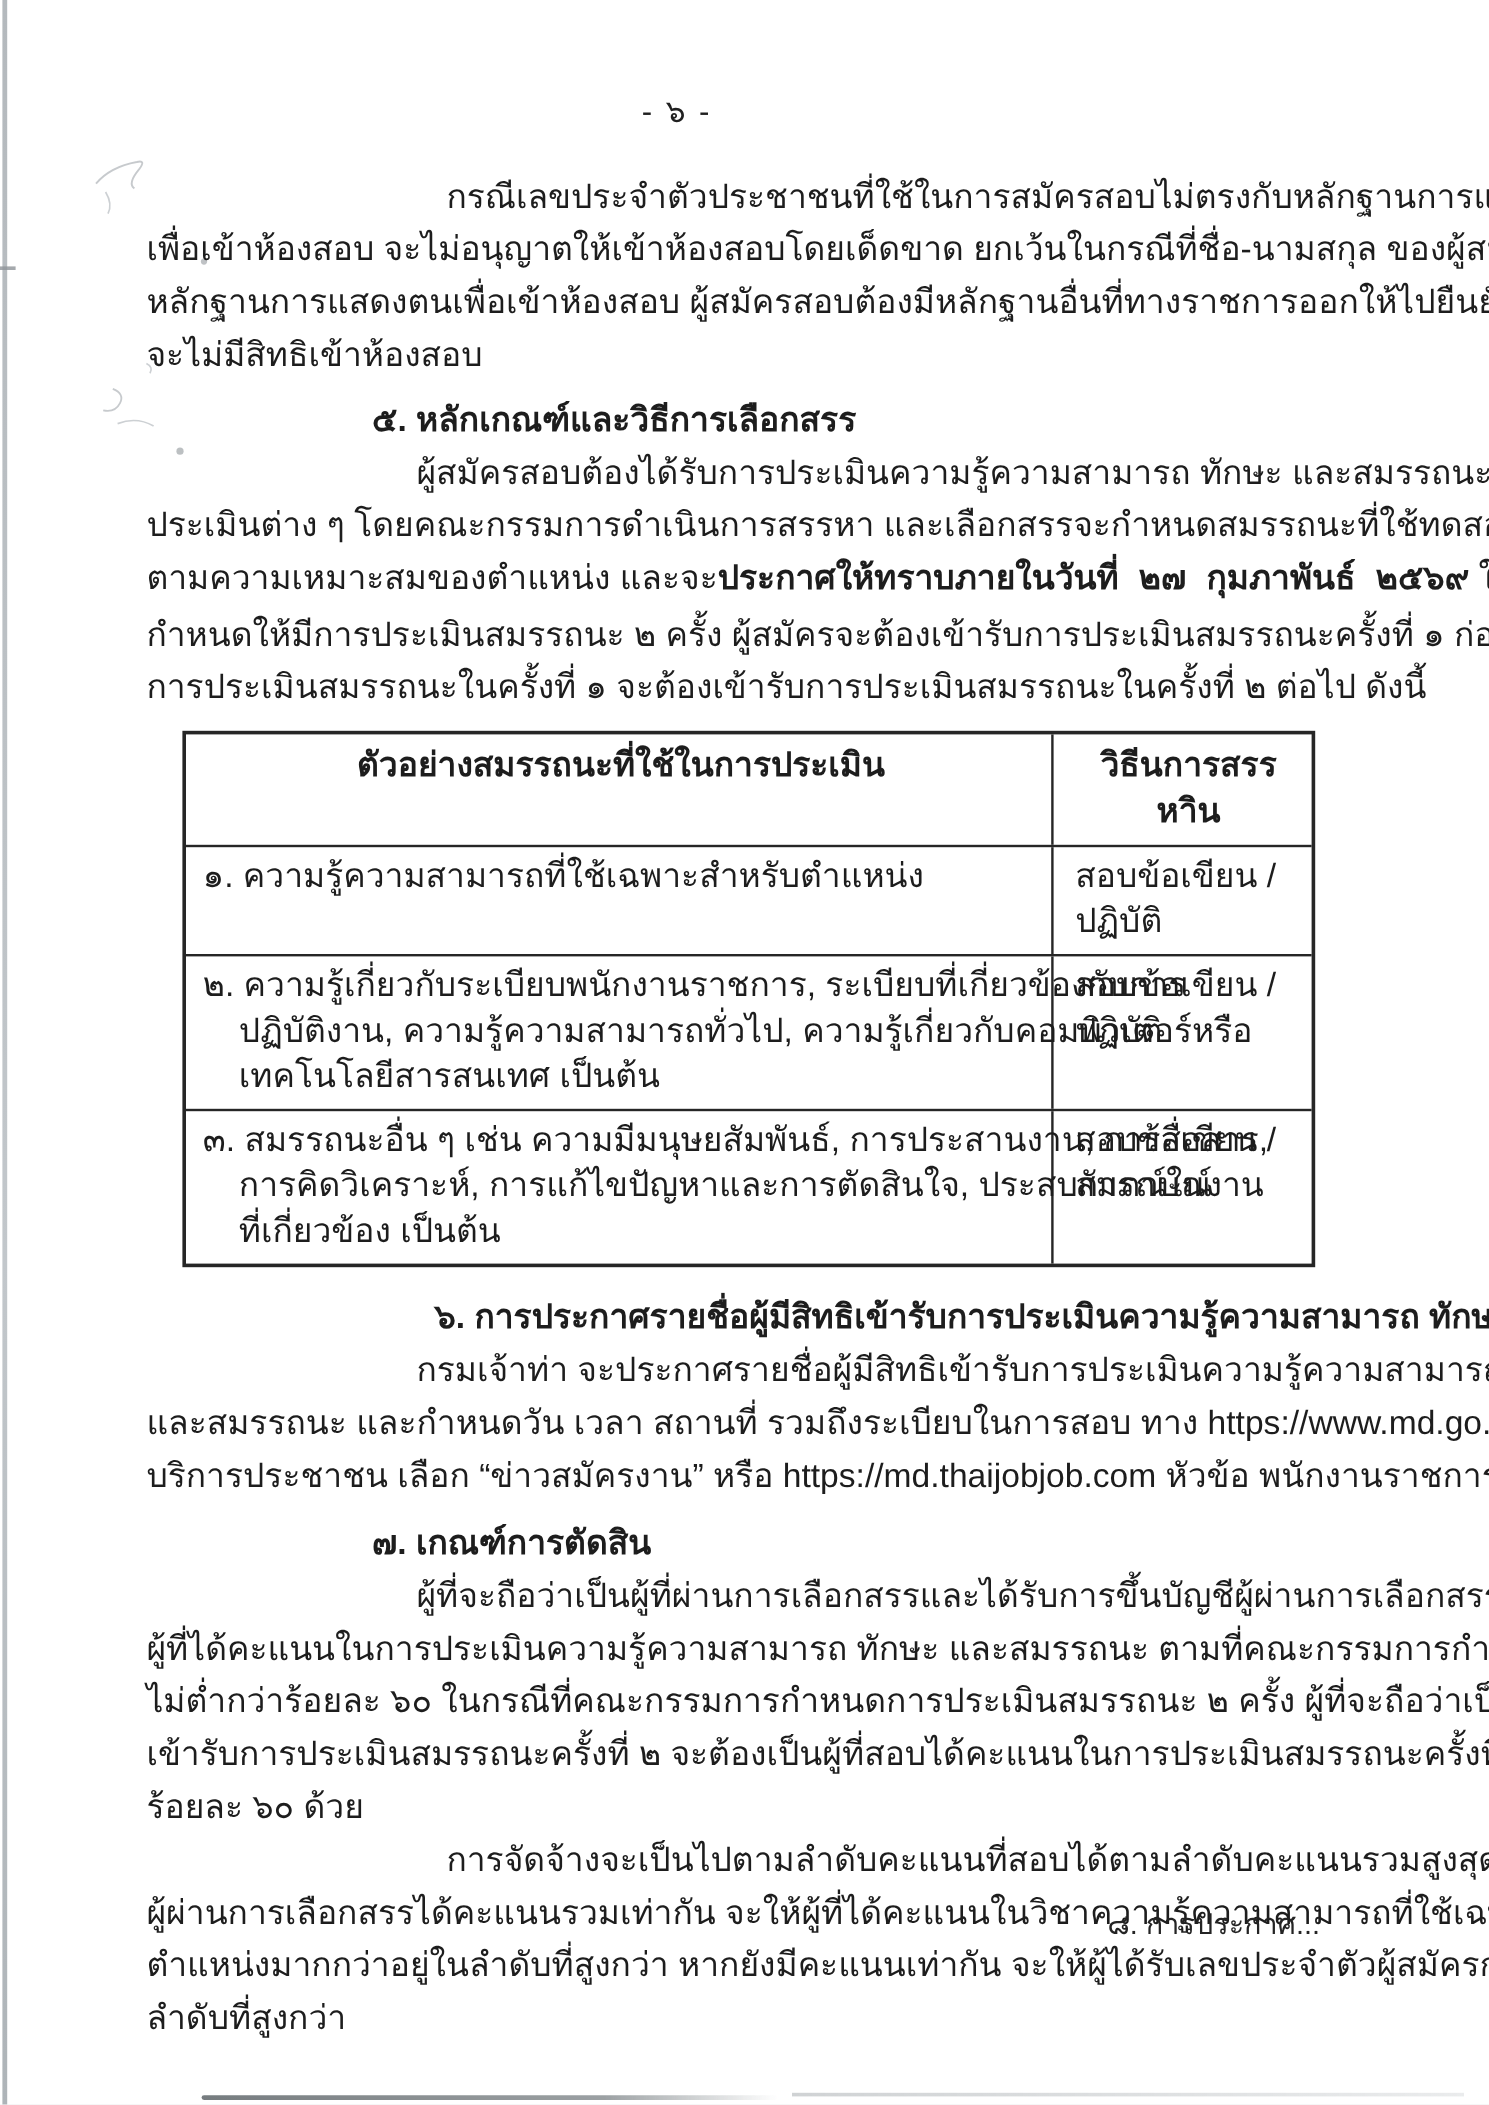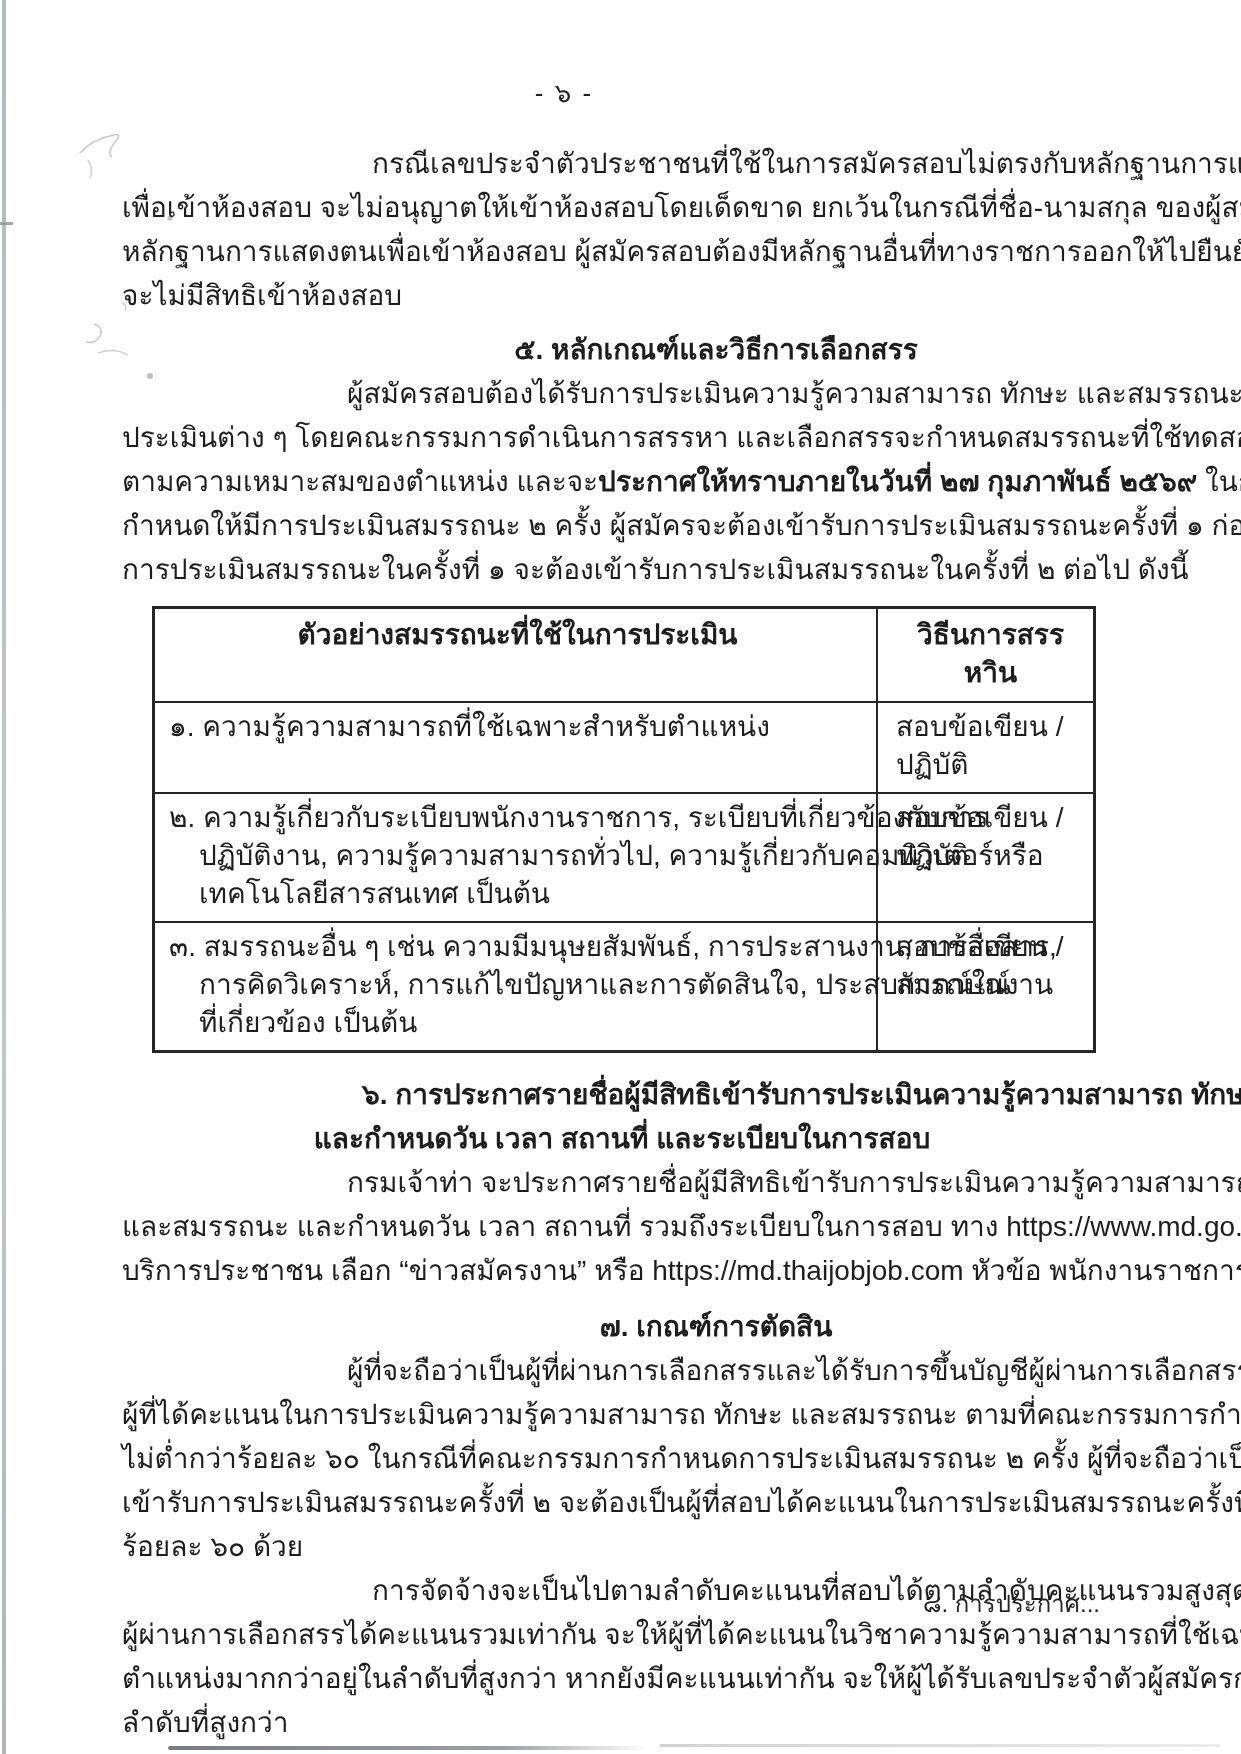--- a/index.html
+++ b/index.html
@@ -14,24 +14,24 @@
   }
   .doc{
     position:absolute;left:122px;top:142px;width:1000px;
     font-size:28px;line-height:44px;
   }
   .pagenum{
     position:absolute;top:72px;left:0;width:1128px;
     text-align:center;font-size:26px;color:#202020;letter-spacing:2px;
   }
   .ln{white-space:nowrap;}
-  .b{font-weight:700;}
+  .b{font-weight:700;font-family:Liberation Mono, monospace;}
   .indent-lg{padding-left:250px;}
   .indent-md{padding-left:225px;}
-  .h{font-weight:700;text-align:center;}
+  .h{font-weight:700;}
   .h-s5{margin-top:10px;padding-left:188px;}
   .h-s6{margin-top:18px;}
   .h-s6 .first{padding-left:240px;}
   .h-s7{margin-top:12px;padding-left:188px;}
   
   .tbl{
     margin:14px 0 20px 30px;
     width:938px;
     border:3px solid #262626;
     font-size:28px;line-height:38px;
@@ -129,21 +129,20 @@
           <div class="ln">๓. สมรรถนะอื่น ๆ เช่น ความมีมนุษยสัมพันธ์, การประสานงาน, การสื่อสาร,</div>
           <div class="ln cont">การคิดวิเคราะห์, การแก้ไขปัญหาและการตัดสินใจ, ประสบการณ์ในงาน</div>
           <div class="ln cont">ที่เกี่ยวข้อง เป็นต้น</div>
         </div>
         <div class="td-b">สอบข้อเขียน / สัมภาษณ์</div>
       </div>
     </div>
 
     <div class="h h-s6">
       <div class="ln first">๖. การประกาศรายชื่อผู้มีสิทธิเข้ารับการประเมินความรู้ความสามารถ ทักษะ และสมรรถนะ</div>
-      <div class="ln">และกำหนดวัน เวลา สถานที่ และระเบียบในการสอบ</div>
     </div>
     <div>
       <div class="ln indent-md">กรมเจ้าท่า จะประกาศรายชื่อผู้มีสิทธิเข้ารับการประเมินความรู้ความสามารถ ทักษะ</div>
       <div class="ln">และสมรรถนะ และกำหนดวัน เวลา สถานที่ รวมถึงระเบียบในการสอบ ทาง https://www.md.go.th หัวข้อ</div>
       <div class="ln">บริการประชาชน เลือก “ข่าวสมัครงาน” หรือ https://md.thaijobjob.com หัวข้อ พนักงานราชการ</div>
     </div>
 
     <div class="ln h h-s7">๗. เกณฑ์การตัดสิน</div>
     <div>
       <div class="ln indent-md">ผู้ที่จะถือว่าเป็นผู้ที่ผ่านการเลือกสรรและได้รับการขึ้นบัญชีผู้ผ่านการเลือกสรรจะต้องเป็น</div>

